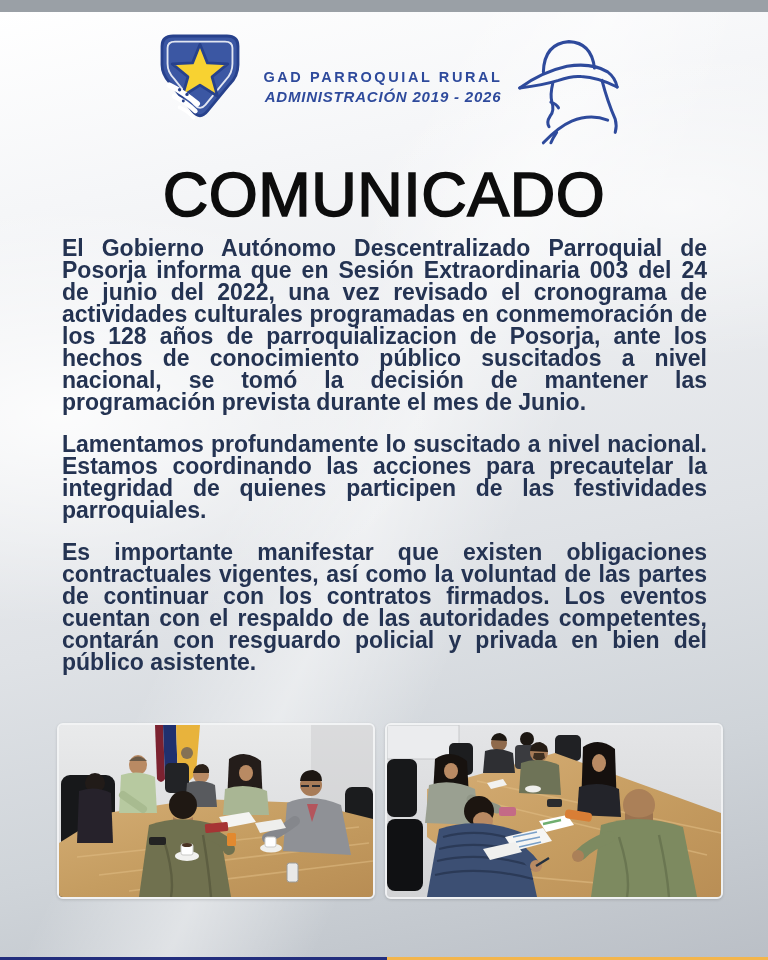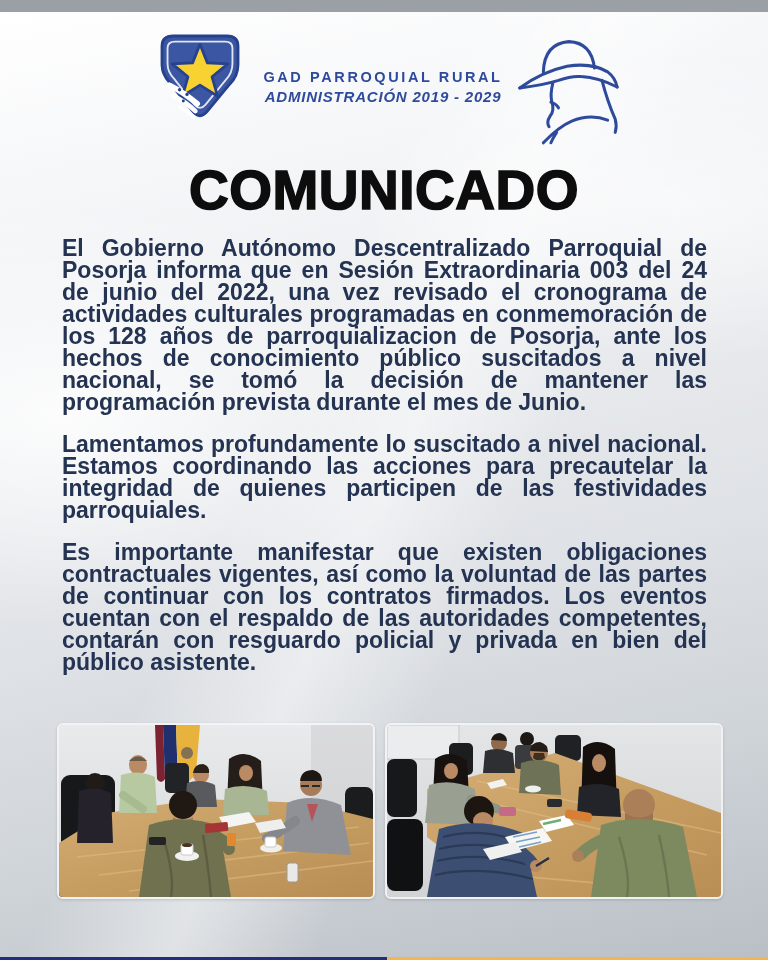--- a/index.html
+++ b/index.html
@@ -16,21 +16,21 @@
       linear-gradient(115deg,rgba(255,255,255,0) 38%,rgba(255,255,255,.45) 50%,rgba(255,255,255,0) 62%);
   }
   
   .logo-row{position:absolute;top:16px;left:0;right:0;display:flex;justify-content:center;align-items:center;gap:12px;}
   .logo-text{text-align:center;color:#2e4a9c;line-height:1;}
   .logo-line1{font-size:14.5px;font-weight:bold;letter-spacing:2.6px;margin-bottom:4px;}
   .logo-name{font-size:47px;font-weight:bold;-webkit-text-stroke:1.6px #2e4a9c;letter-spacing:1px;margin-bottom:5px;}
   .logo-line3{font-size:15px;font-weight:bold;font-style:italic;letter-spacing:.8px;}
   
   .title{position:absolute;top:146px;left:0;right:0;text-align:center;
-    font-size:55px;font-weight:bold;color:#0d0d0d;-webkit-text-stroke:1.6px #0d0d0d;letter-spacing:.5px;}
+    font-size:63px;font-weight:normal;color:#0d0d0d;-webkit-text-stroke:1.6px #0d0d0d;letter-spacing:.5px;}
   
   .content{position:absolute;top:225px;left:62px;width:645px;}
   .content p{margin:0 0 20px 0;font-size:23px;line-height:22px;font-weight:bold;
     color:#243352;text-align:justify;}
   
   .photos{position:absolute;top:711px;left:57px;display:flex;gap:10px;}
   .photos figure{margin:0;border-radius:6px;overflow:hidden;border:2px solid rgba(244,245,246,.9);
     box-shadow:0 1px 3px rgba(0,0,0,.15);line-height:0;}
   
   .footer{position:absolute;top:898px;left:0;right:0;text-align:center;color:#1b2433;font-weight:bold;}
@@ -55,21 +55,21 @@
       <path d="M22,58 Q38,66 52,78" stroke="#ffffff" stroke-width="6" fill="none" stroke-linecap="round"></path>
       <path d="M27,70 Q40,76 50,86" stroke="#ffffff" stroke-width="5" fill="none" stroke-linecap="round"></path>
       <path d="M33,82 Q42,86 48,93" stroke="#ffffff" stroke-width="4" fill="none" stroke-linecap="round"></path>
       <circle cx="33" cy="63" r="1.8" fill="#27418c"></circle>
       <circle cx="41" cy="68" r="1.8" fill="#27418c"></circle>
       <circle cx="37" cy="75" r="1.6" fill="#27418c"></circle>
     </svg>
 
     <div class="logo-text">
       <div class="logo-line1">GAD PARROQUIAL RURAL</div>
-      <div class="logo-line3">ADMINISTRACIÓN 2019 - 2029</div>
+      <div class="logo-line3">ADMINISTRACIÓN 2019 - 2026</div>
     </div>
 
     <svg width="104" height="118" viewBox="0 0 110 124" aria-hidden="true">
       <g fill="none" stroke="#2e4a9c" stroke-width="3.2" stroke-linecap="round">
         <path d="M30,46 Q31,16 57,14 Q81,15 84,42"></path>
         <path d="M5,63 Q28,46 55,40 Q82,36 98,46 Q106,52 108,62"></path>
         <path d="M5,63 Q30,60 46,55 Q60,50 70,51 Q88,52 108,62"></path>
         <path d="M40,58 Q37,70 39,78 Q42,87 37,93 Q33,99 36,104"></path>
         <path d="M38,78 Q44,80 46,84"></path>
         <path d="M92,55 Q98,78 106,96 Q108,103 106,110"></path>

